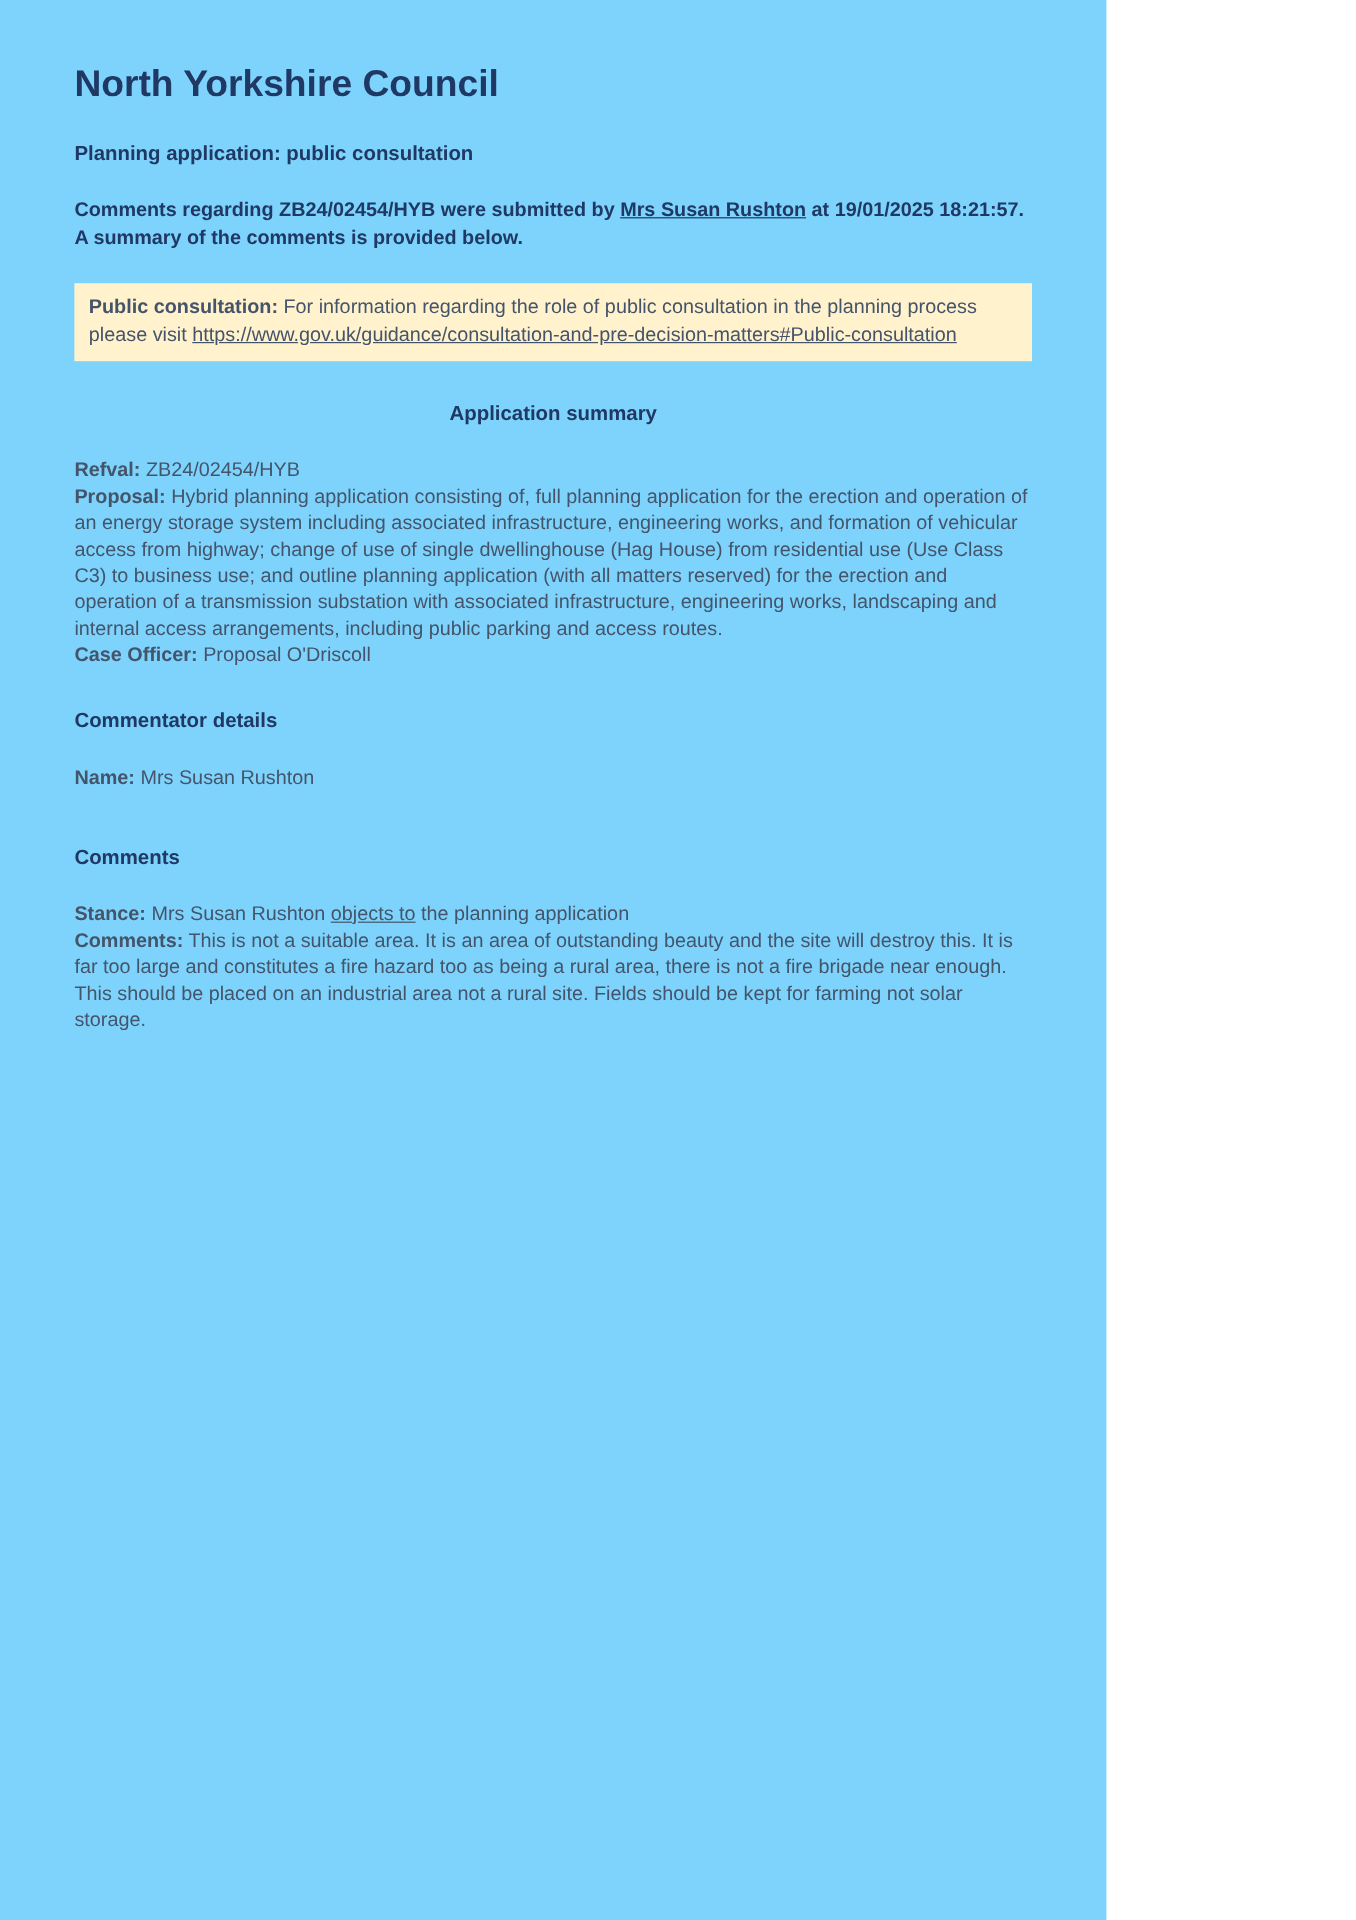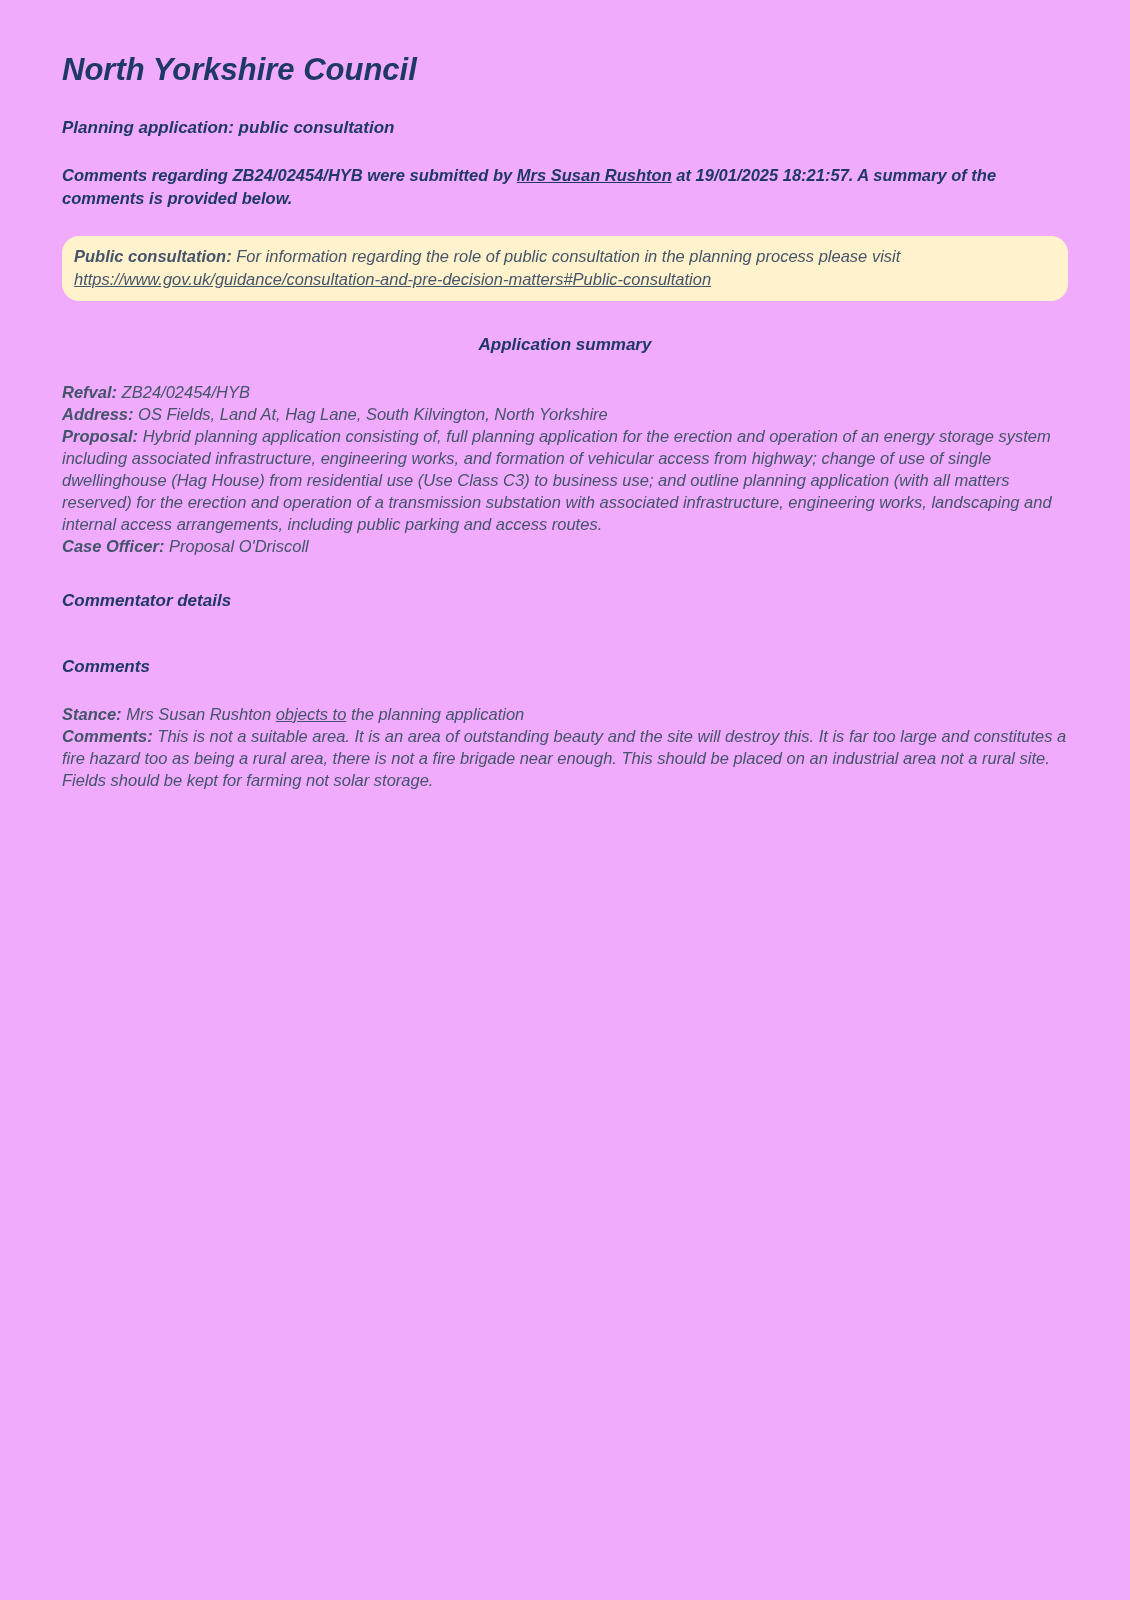--- a/index.html
+++ b/index.html
@@ -1,25 +1,24 @@
 <!DOCTYPE html>
 <html><head>
 <meta charset="utf-8">
 <style>
   * { margin: 0; padding: 0; box-sizing: border-box; }
   html, body {
     background: #ffffff;
     font-family: "Liberation Sans", "DejaVu Sans", sans-serif;
   }
   .page {
-    width: 1130px;
+    width: 922px;
     min-height: 1600px;
-    background: #f0abfc;
+    background: #7dd3fc;
     padding: 52px 62px 60px 62px;
-    font-style: italic;
   }
   h1.doc-title {
     color: #1F3864;
     font-size: 31px;
     font-weight: bold;
     letter-spacing: 0;
     margin: 0 0 30px 0;
   }
   h2.section-heading {
     color: #1F3864;
@@ -39,21 +38,20 @@
     line-height: 23px;
     margin: 0 0 26px 0;
   }
   .notice-box {
     background: #FFF2CC;
     padding: 9px 12px 10px 12px;
     margin: 0 0 24px 0;
     color: #44546A;
     font-size: 16.5px;
     line-height: 23px;
-    border-radius: 17px;
   }
   .notice-box .notice-label { font-weight: bold; }
   .label { font-weight: bold; }
   a.doc-link {
     color: #44546A;
     text-decoration: underline;
     cursor: pointer;
   }
   .u { text-decoration: underline; }
   .block-lg { margin: 0 0 26px 0; }
@@ -69,29 +67,29 @@
   <h2 class="section-heading">Planning application: public consultation</h2>
 
   <p class="intro"><span>Comments regarding ZB24/02454/HYB were submitted by </span><span class="u">Mrs Susan Rushton</span><span> at 19/01/2025 18:21:57. A summary of the comments is provided below.</span></p>
 
   <div class="notice-box"><span class="notice-label">Public consultation:</span><span> For information regarding the role of public consultation in the planning process please visit </span><a class="doc-link">https://www.gov.uk/guidance/consultation-and-pre-decision-matters#Public-consultation</a></div>
 
   <h2 class="section-heading" style="margin-top:34px;text-align:center;">Application summary</h2>
 
   <div class="body-text block-lg">
     <span class="line"><span class="label">Refval:</span><span> ZB24/02454/HYB</span></span>
-    <span class="line"><span class="label">Address:</span><span> OS Fields, Land At, Hag Lane, South Kilvington, North Yorkshire</span></span>
     <span class="line"><span class="label">Proposal:</span><span> Hybrid planning application consisting of, full planning application for the erection and operation of an energy storage system including associated infrastructure, engineering works, and formation of vehicular access from highway; change of use of single dwellinghouse (Hag House) from residential use (Use Class C3) to business use; and outline planning application (with all matters reserved) for the erection and operation of a transmission substation with associated infrastructure, engineering works, landscaping and internal access arrangements, including public parking and access routes.</span></span>
     <span class="line"><span class="label">Case Officer:</span><span> Proposal O'Driscoll</span></span>
   </div>
 
 
   <h2 class="section-heading" style="margin-top:34px;">Commentator details</h2>
 
   <div class="body-text block-lg">
+    <span class="line"><span class="label">Name:</span><span> Mrs Susan Rushton</span></span>
   </div>
 
   <h2 class="section-heading" style="margin-top:46px;">Comments</h2>
 
   <div class="body-text">
     <span class="line"><span class="label">Stance:</span><span> Mrs Susan Rushton </span><span class="u">objects to</span><span> the planning application</span></span>
     <span class="line"><span class="label">Comments:</span><span> This is not a suitable area. It is an area of outstanding beauty and the site will destroy this. It is far too large and constitutes a fire hazard too as being a rural area, there is not a fire brigade near enough. This should be placed on an industrial area not a rural site. Fields should be kept for farming not solar storage.</span></span>
   </div>
 
 </div>

